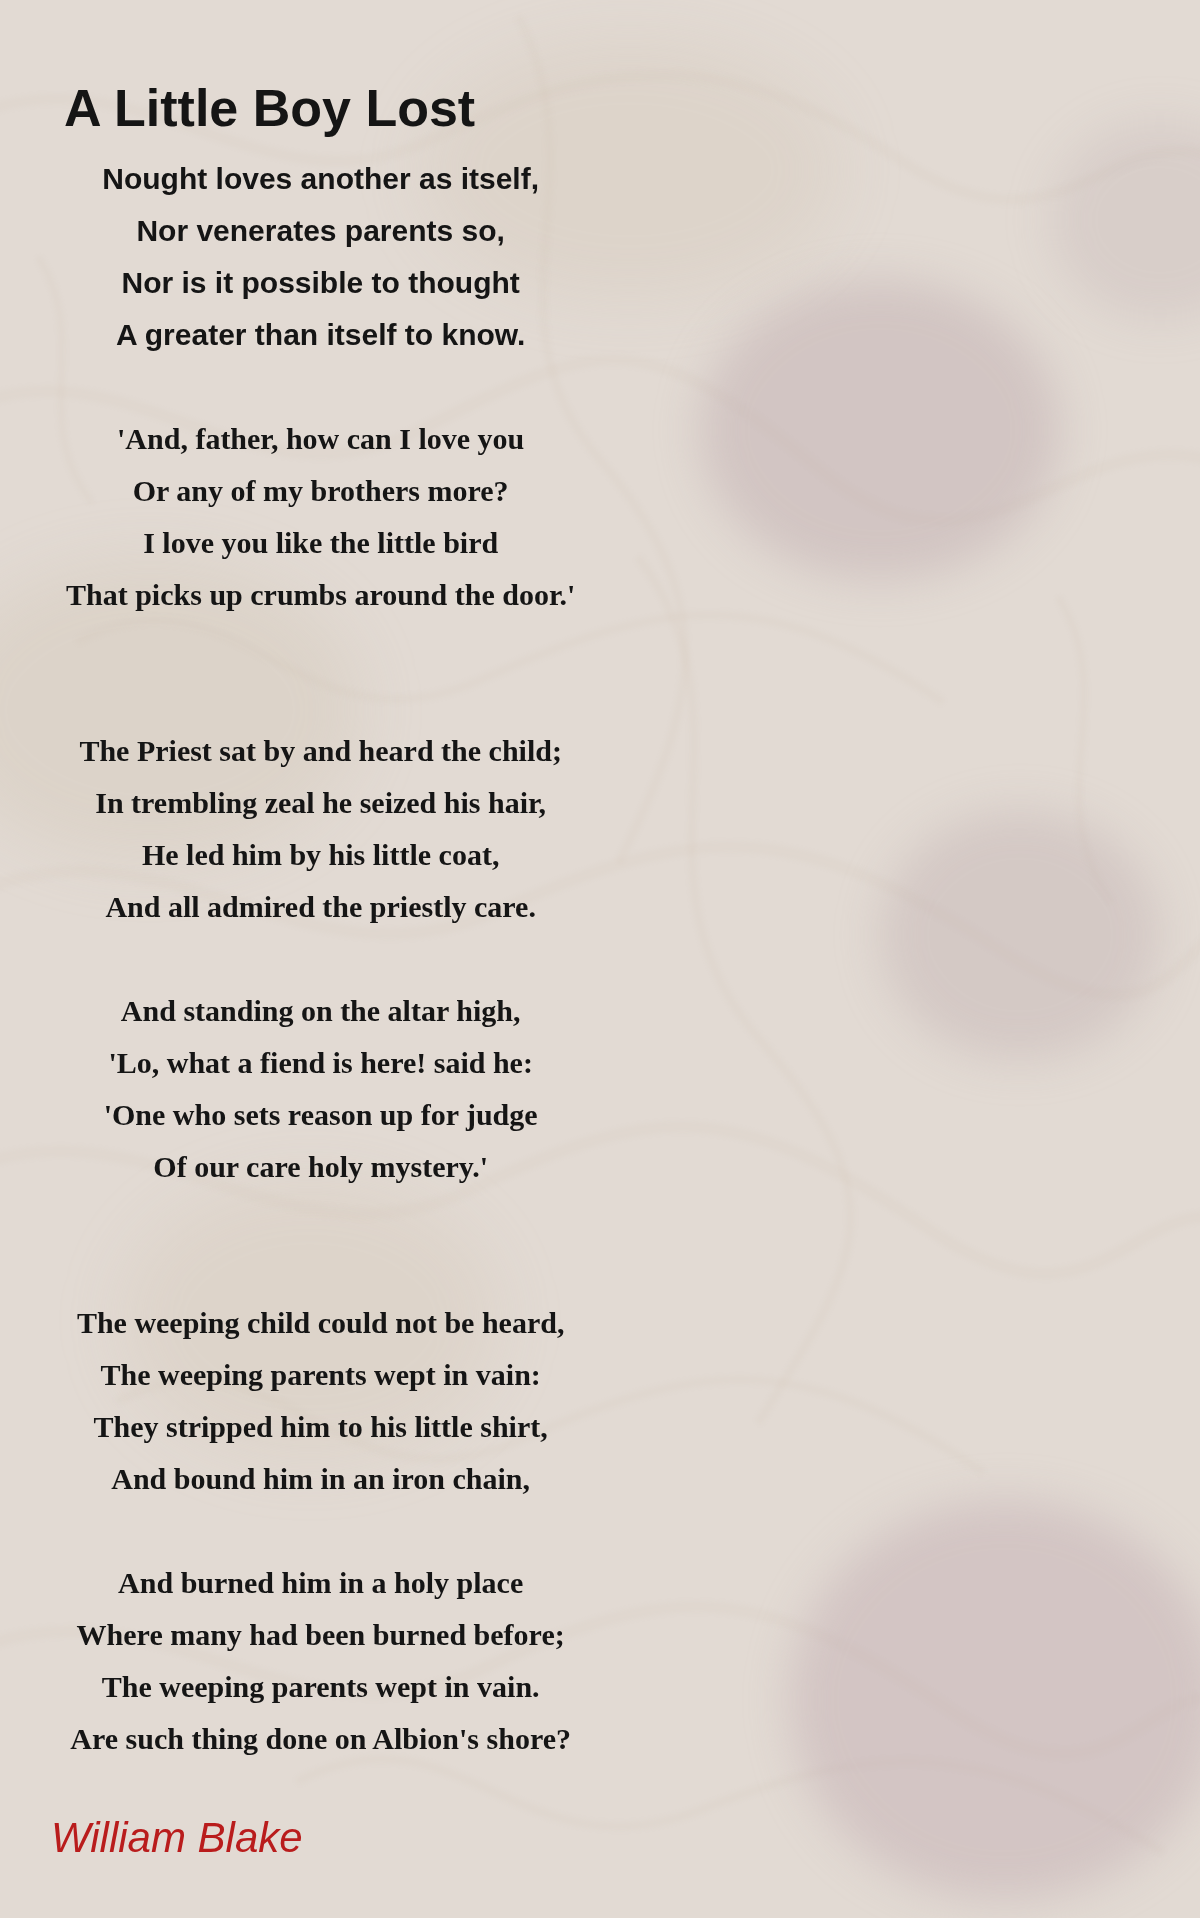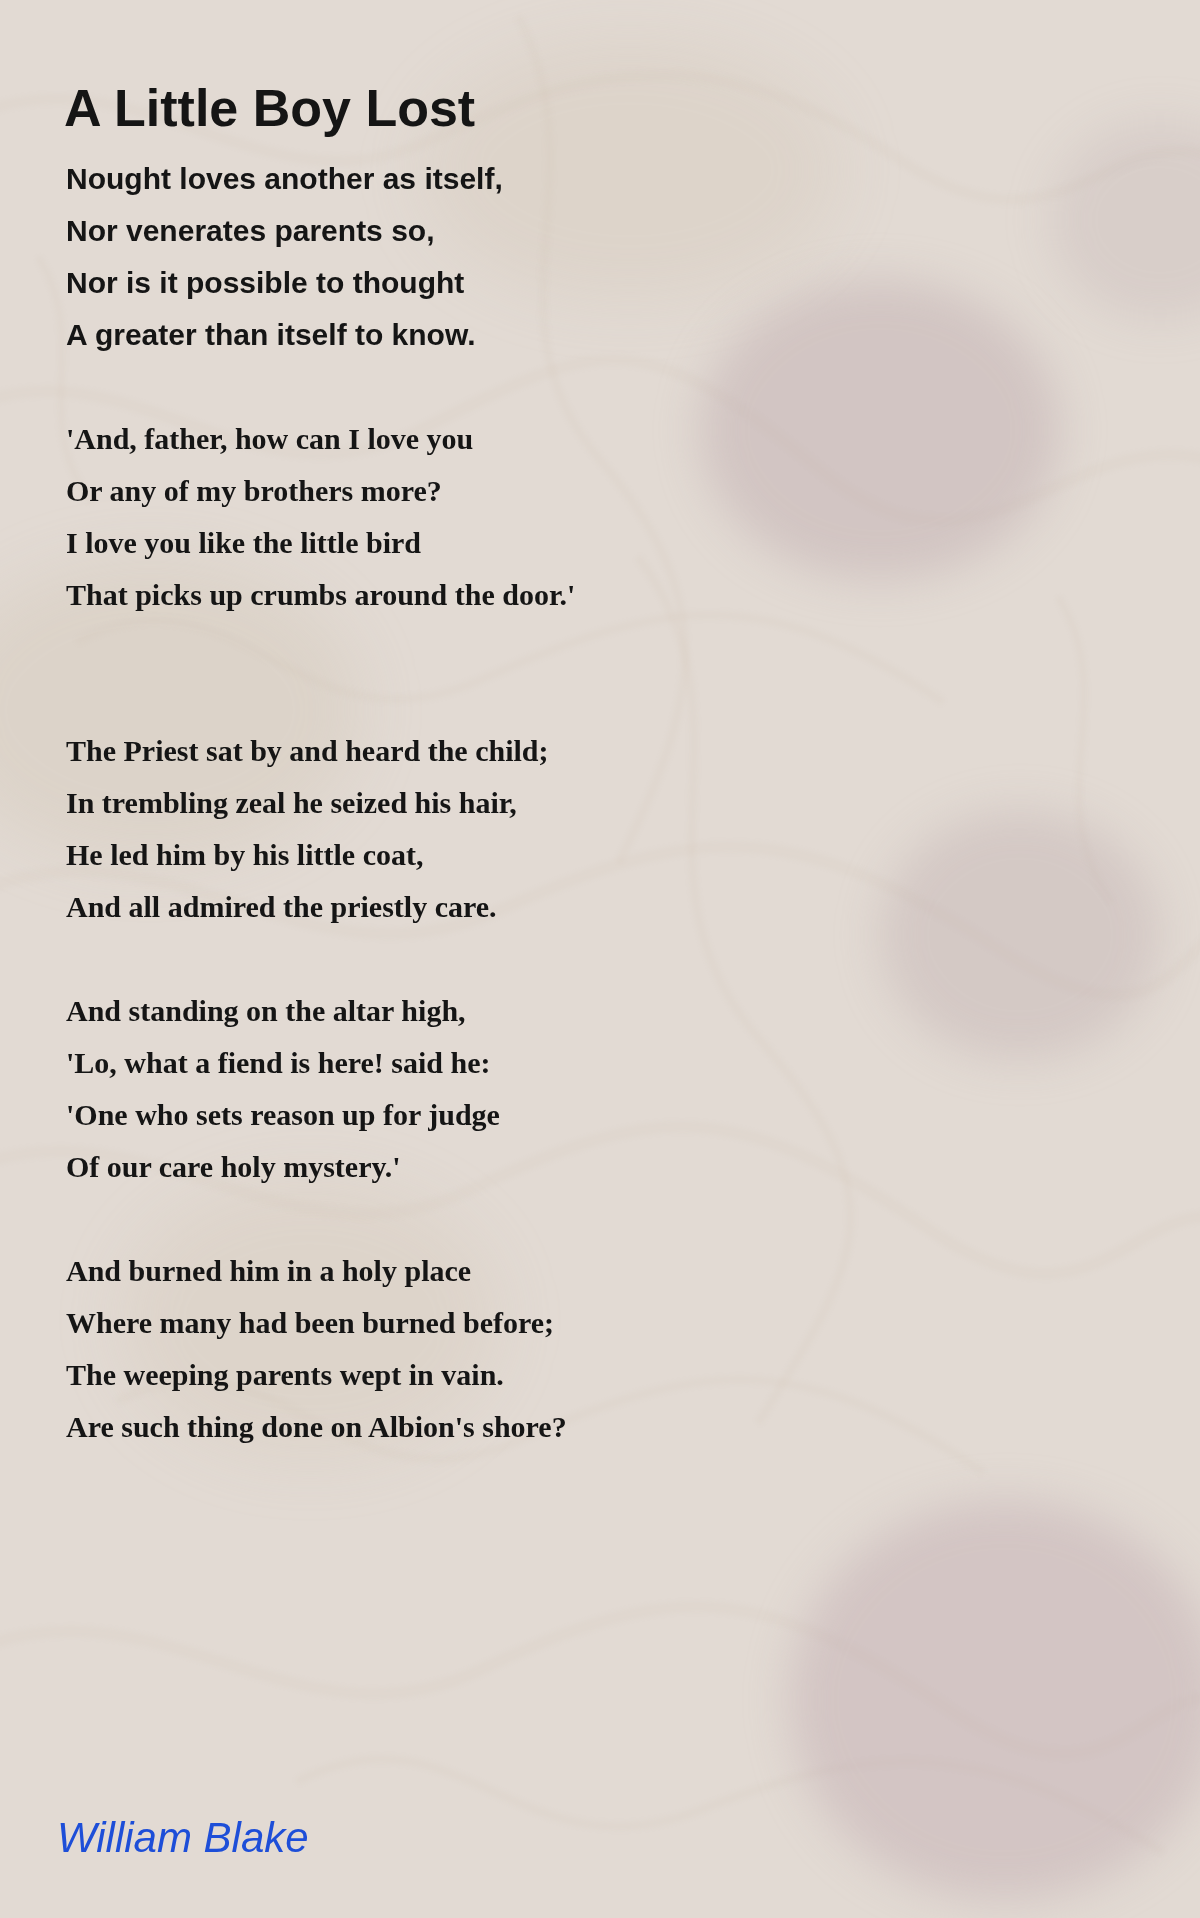--- a/index.html
+++ b/index.html
@@ -27,31 +27,31 @@
   .cloud.c2{left:120px;top:1180px;width:380px;height:280px;background:rgba(205,192,172,.20);}
   .cloud.c3{left:420px;top:40px;width:420px;height:260px;background:rgba(205,192,172,.22);}
   svg.script{position:absolute;inset:0;opacity:.5;}
   
   .poem-title{
     position:absolute;left:64px;top:51px;
     font-size:52px;font-weight:bold;line-height:45px;
     color:var(--ink);white-space:nowrap;
   }
   .poem-body{position:absolute;left:66px;top:153px;}
-  .stanza{margin:0;}
+  .stanza{margin:0;text-align:center;}
   .stanza + .stanza{margin-top:52px;font-family:Liberation Serif, serif;}          
   .stanza.big-gap{margin-top:104px;}           
   .line{
     font-size:30px;font-weight:bold;line-height:52px;
     color:var(--ink);white-space:nowrap;
   }
   .poet-signature{
-    position:absolute;left:57px;top:1817px;
+    position:absolute;left:51px;top:1817px;
     font-size:42px;font-style:italic;line-height:42px;
-    color:#1d4ed8;white-space:nowrap;
+    color:#b91c1c;white-space:nowrap;
   }
 </style>
 </head>
 <body>
 
 <div class="texture-layer">
   <div class="cloud c1"></div>
   <div class="cloud c2"></div>
   <div class="cloud c3"></div>
   <svg class="script" width="1200" height="1918" viewBox="0 0 1200 1918" xmlns="http://www.w3.org/2000/svg">
@@ -106,20 +106,26 @@
     <div class="line">And all admired the priestly care.</div>
   </div>
 
   <div class="stanza">
     <div class="line">And standing on the altar high,</div>
     <div class="line">'Lo, what a fiend is here! said he:</div>
     <div class="line">'One who sets reason up for judge</div>
     <div class="line">Of our care holy mystery.'</div>
   </div>
 
+  <div class="stanza big-gap">
+    <div class="line">The weeping child could not be heard,</div>
+    <div class="line">The weeping parents wept in vain:</div>
+    <div class="line">They stripped him to his little shirt,</div>
+    <div class="line">And bound him in an iron chain,</div>
+  </div>
 
   <div class="stanza">
     <div class="line">And burned him in a holy place</div>
     <div class="line">Where many had been burned before;</div>
     <div class="line">The weeping parents wept in vain.</div>
     <div class="line">Are such thing done on Albion's shore?</div>
   </div>
 
 </div>
 

